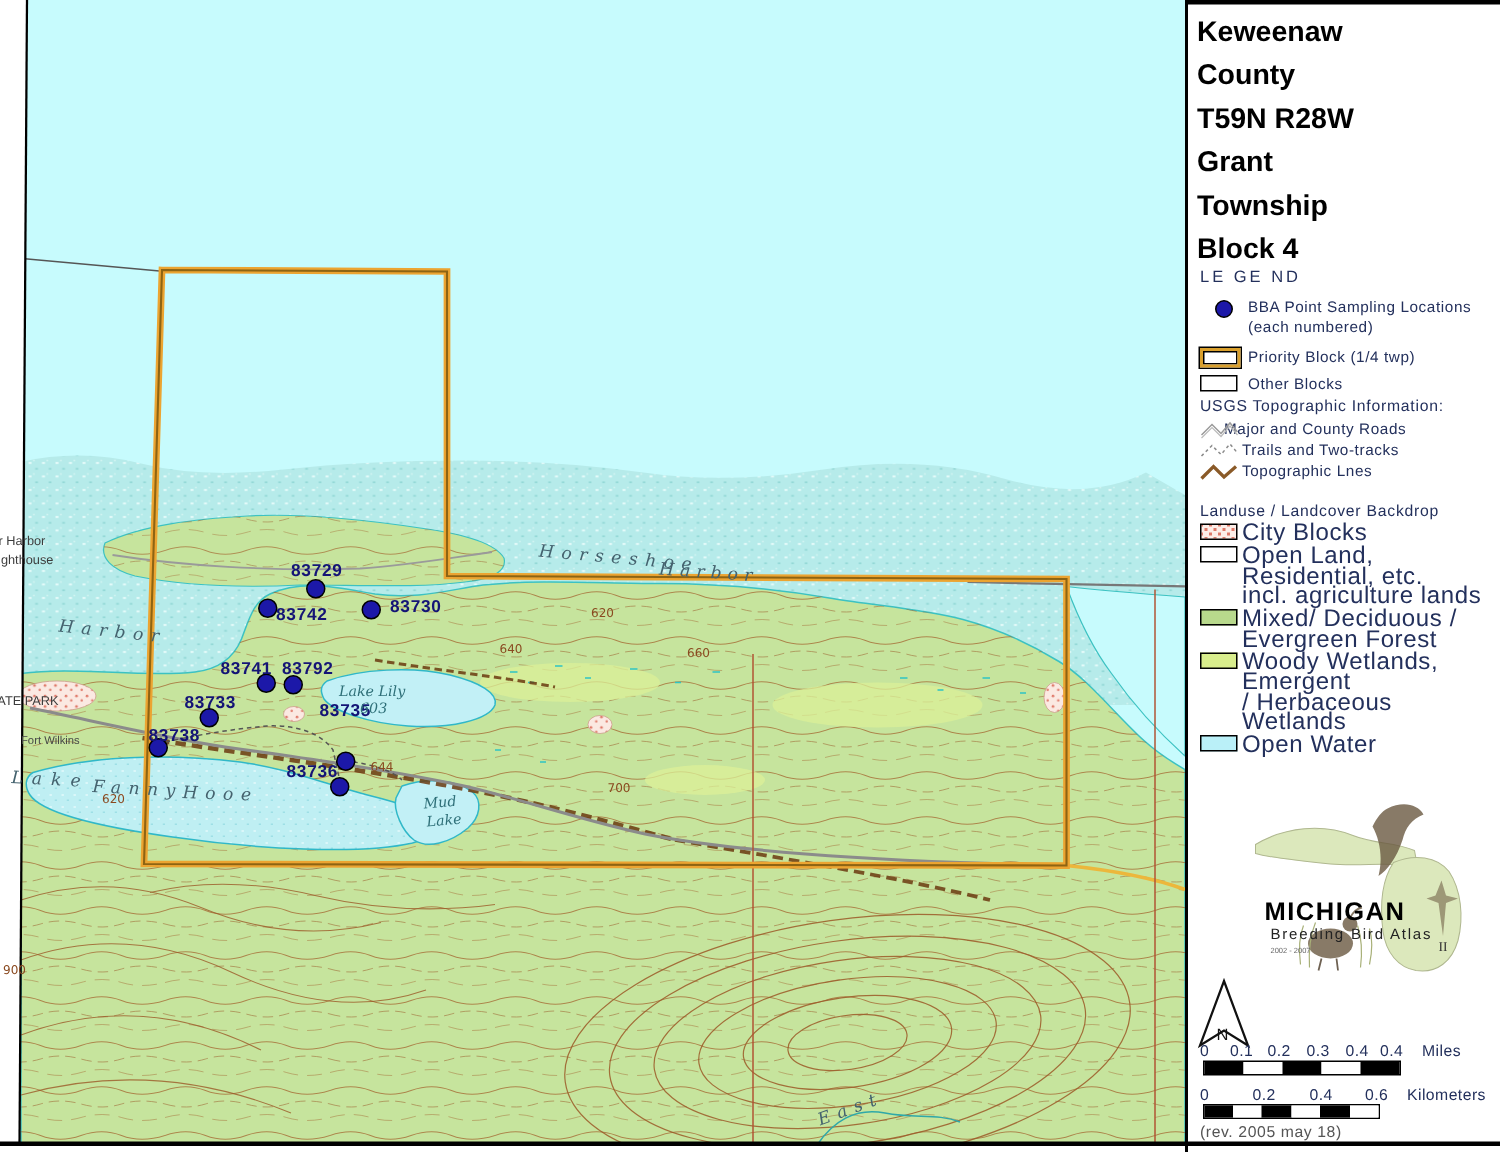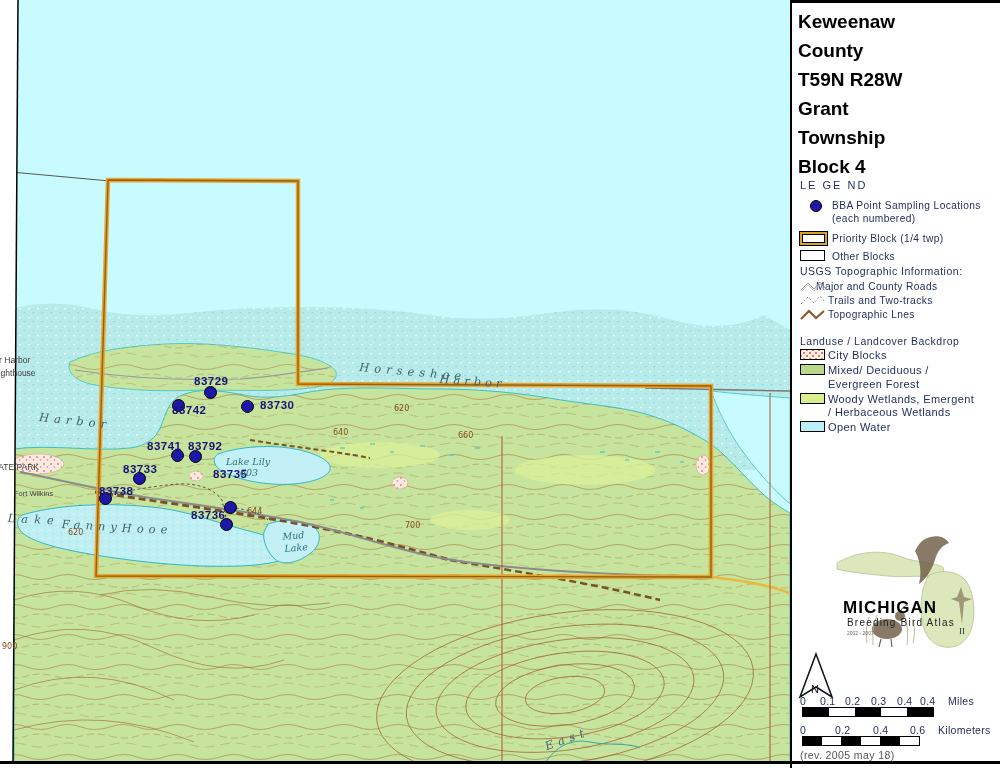--- a/index.html
+++ b/index.html
@@ -27,21 +27,21 @@
   .sect{position:absolute;left:0;width:208px;}
   #title{top:4px;padding-left:6px;color:#000;font-weight:bold;font-size:19px;line-height:29px;}
   .leg-head{font-size:11px;letter-spacing:2px;color:#23305c;padding-left:8px;}
   .leg-row{position:relative;padding-left:40px;font-size:10.2px;letter-spacing:.4px;line-height:13px;margin-top:6px;}
   .leg-ic{position:absolute;left:8px;top:0;}
   .dot-ic{left:18px;top:1px;width:12px;height:12px;border-radius:50%;background:#1c18a8;border:1px solid #000;box-sizing:border-box;}
   .sw{position:absolute;left:8px;top:0;width:25px;height:11px;box-sizing:border-box;background:#fff;}
   .sw-priority{border:2px solid #daa02c;box-shadow:0 0 0 1px #000, inset 0 0 0 1px #000;width:27px;height:13px;}
   .sw-plain{border:1px solid #000;}
   .usgs-head,.lu-head{font-size:10.5px;letter-spacing:.5px;padding-left:8px;color:#23305c;}
-  .lu-row{position:relative;padding-left:36px;font-size:11px;letter-spacing:.4px;line-height:13.5px;margin-top:1.5px;min-height:14px;}
+  .lu-row{position:relative;padding-left:36px;font-size:16px;letter-spacing:.4px;line-height:13.5px;margin-top:1.5px;min-height:14px;}
   .sw-city{border:1px solid #000;background-color:#fdeee8;
       background-image:radial-gradient(#e07a6a 1px,transparent 1.1px),radial-gradient(#e07a6a 1px,transparent 1.1px);
       background-size:6px 6px;background-position:0 0,3px 3px;}
   .sw-forest{border:1px solid #000;background:#b8d98c;}
   .sw-wetland{border:1px solid #000;background:#d9ee8c;}
   .sw-water{border:1px solid #000;background:#baf0f8;}
   #logo{top:530px;height:120px;padding-left:15px;}
   #north{top:648px;left:4px;}
   .scale-ticks{position:relative;height:12px;font-size:10.5px;color:#23305c;letter-spacing:.3px;}
   .scale-ticks span{position:absolute;top:0;}
@@ -175,21 +175,21 @@
       </g>
 
       <polygon points="0,0 18,0 13,763 0,763" fill="#ffffff"></polygon>
       <line x1="18" y1="0" x2="13" y2="763" stroke="#000" stroke-width="1.5"></line>
     </svg>
 
     <div id="points-layer">
         <div class="bba-dot" style="left: 203.5px; top: 385.5px;"></div>
         <div class="bba-label" style="left: 194px; top: 375px;">83729</div>
         <div class="bba-dot" style="left: 171.5px; top: 398.5px;"></div>
-        <div class="bba-label" style="left: 172px; top: 404px; text-align: right;">83742</div>
+        <div class="bba-label" style="left: 184px; top: 404px; text-align: right;">83742</div>
         <div class="bba-dot" style="left: 240.5px; top: 399.5px;"></div>
         <div class="bba-label" style="left: 260px; top: 399px;">83730</div>
         <div class="bba-dot" style="left: 170.5px; top: 448.5px;"></div>
         <div class="bba-label" style="left: 147px; top: 440px;">83741</div>
         <div class="bba-dot" style="left: 188.5px; top: 449.5px;"></div>
         <div class="bba-label" style="left: 188px; top: 440px;">83792</div>
         <div class="bba-dot" style="left: 132.5px; top: 471.5px;"></div>
         <div class="bba-label" style="left: 123px; top: 463px;">83733</div>
         <div class="bba-dot" style="left: 98.5px; top: 491.5px;"></div>
         <div class="bba-label" style="left: 99px; top: 485px;">83738</div>
@@ -281,20 +281,25 @@
       </div>
     </div>
 
     <div class="sect" style="top:332px;">
       <div class="lu-head">Landuse / Landcover Backdrop</div>
       <div class="lu-row">
         <span class="sw sw-city"></span>
         <span>City Blocks</span>
       </div>
       <div class="lu-row">
+        <span class="sw sw-plain"></span>
+        <span>Open Land, Residential, etc.</span><br>
+        <span>incl. agriculture lands</span>
+      </div>
+      <div class="lu-row">
         <span class="sw sw-forest"></span>
         <span>Mixed/ Deciduous /</span><br>
         <span>Evergreen Forest</span>
       </div>
       <div class="lu-row">
         <span class="sw sw-wetland"></span>
         <span>Woody Wetlands, Emergent</span><br>
         <span>/ Herbaceous Wetlands</span>
       </div>
       <div class="lu-row">

